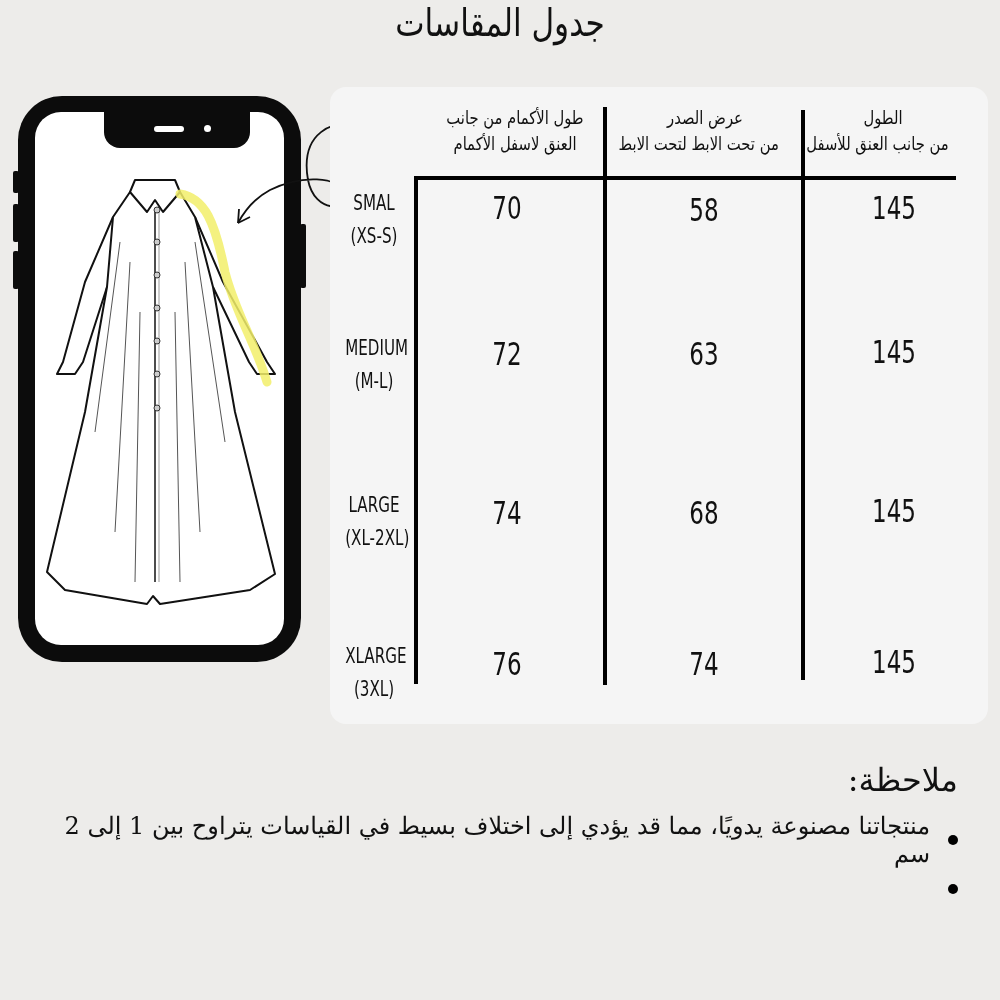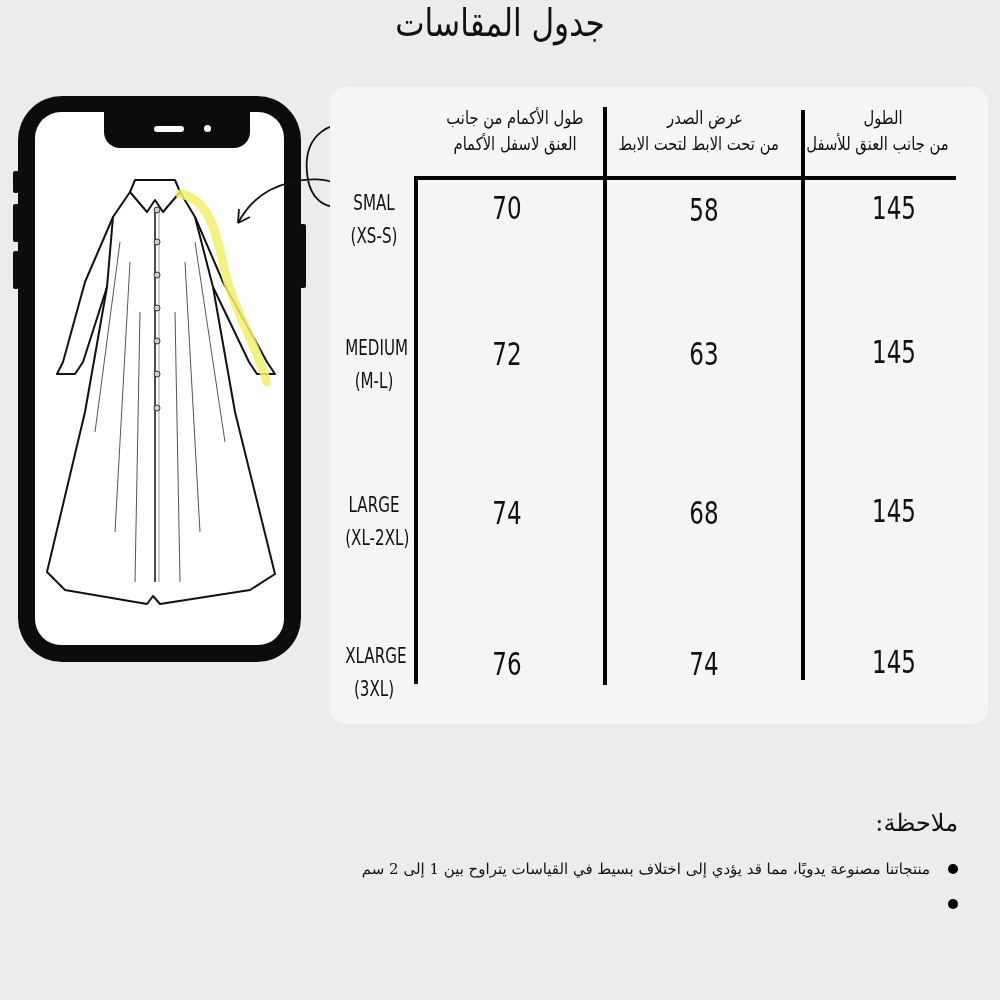--- a/index.html
+++ b/index.html
@@ -11,22 +11,22 @@
   .hline { position:absolute; background:#000; height:4px; }
   .size { position:absolute; left:334px; width:80px; text-align:center; font-size:21px; line-height:33px; transform:scaleX(0.72); white-space:nowrap; }
   .val { position:absolute; width:120px; text-align:center; font-size:32px; line-height:40px; transform:scaleX(0.72); }
   .phone { position:absolute; left:18px; top:96px; width:283px; height:566px; background:#0c0c0c; border-radius:44px; }
   .screen { position:absolute; left:17px; top:16px; width:249px; height:533px; background:#fff; border-radius:26px; overflow:hidden; }
   .notch { position:absolute; left:69px; top:0px; width:146px; height:36px; background:#0c0c0c; border-radius:0 0 16px 16px; }
   .spk { position:absolute; left:50px; top:14px; width:30px; height:6px; background:#fff; border-radius:3px; }
   .cam { position:absolute; left:100px; top:13px; width:7px; height:7px; background:#fff; border-radius:50%; }
   .btn { position:absolute; background:#0c0c0c; width:6px; border-radius:2px; }
   .notes { position:absolute; right:42px; top:762px; width:900px; direction:rtl; text-align:right; font-family:"DejaVu Serif", serif; }
-  .notes-title { font-size:24px; line-height:36px; margin-bottom:14px;margin-top:43px; }
-  .note { font-size:15px; line-height:28px; margin-bottom:16px; display:flex; align-items:center; }
+  .notes-title { font-size:32px; line-height:36px; margin-bottom:14px; }
+  .note { font-size:24px; line-height:28px; margin-bottom:16px; display:flex; align-items:center; }
   .bullet { width:10px; height:10px; background:#000; border-radius:50%; margin-left:18px; flex:0 0 auto; }
 </style>
 </head>
 <body>
 
 <div class="title">جدول المقاسات</div>
 
 <div class="phone">
   <div class="screen">
     <div class="notch">

